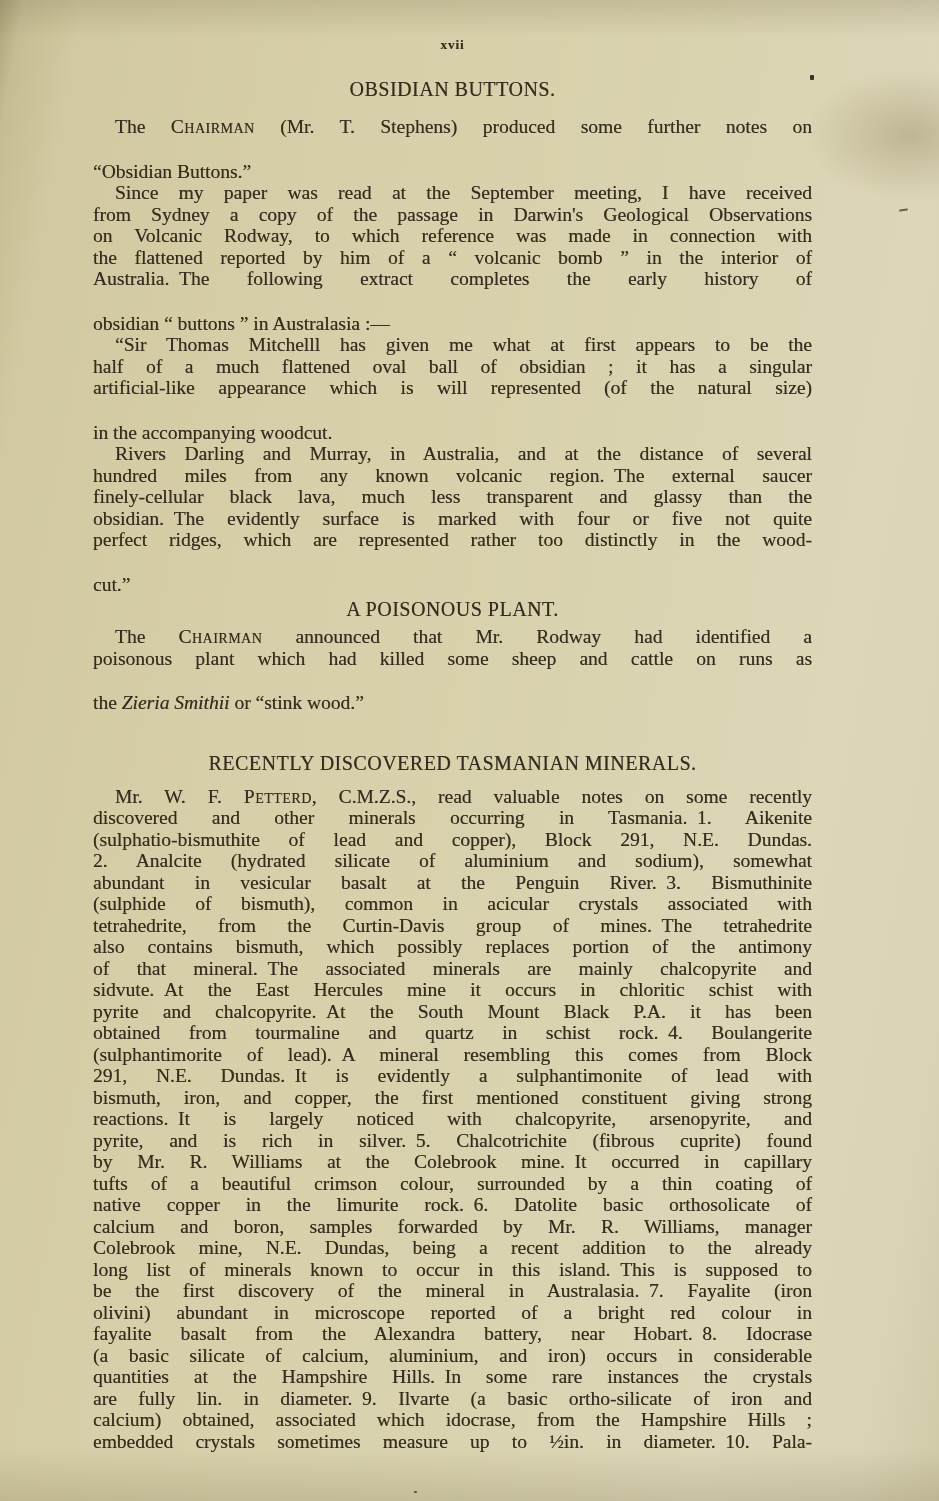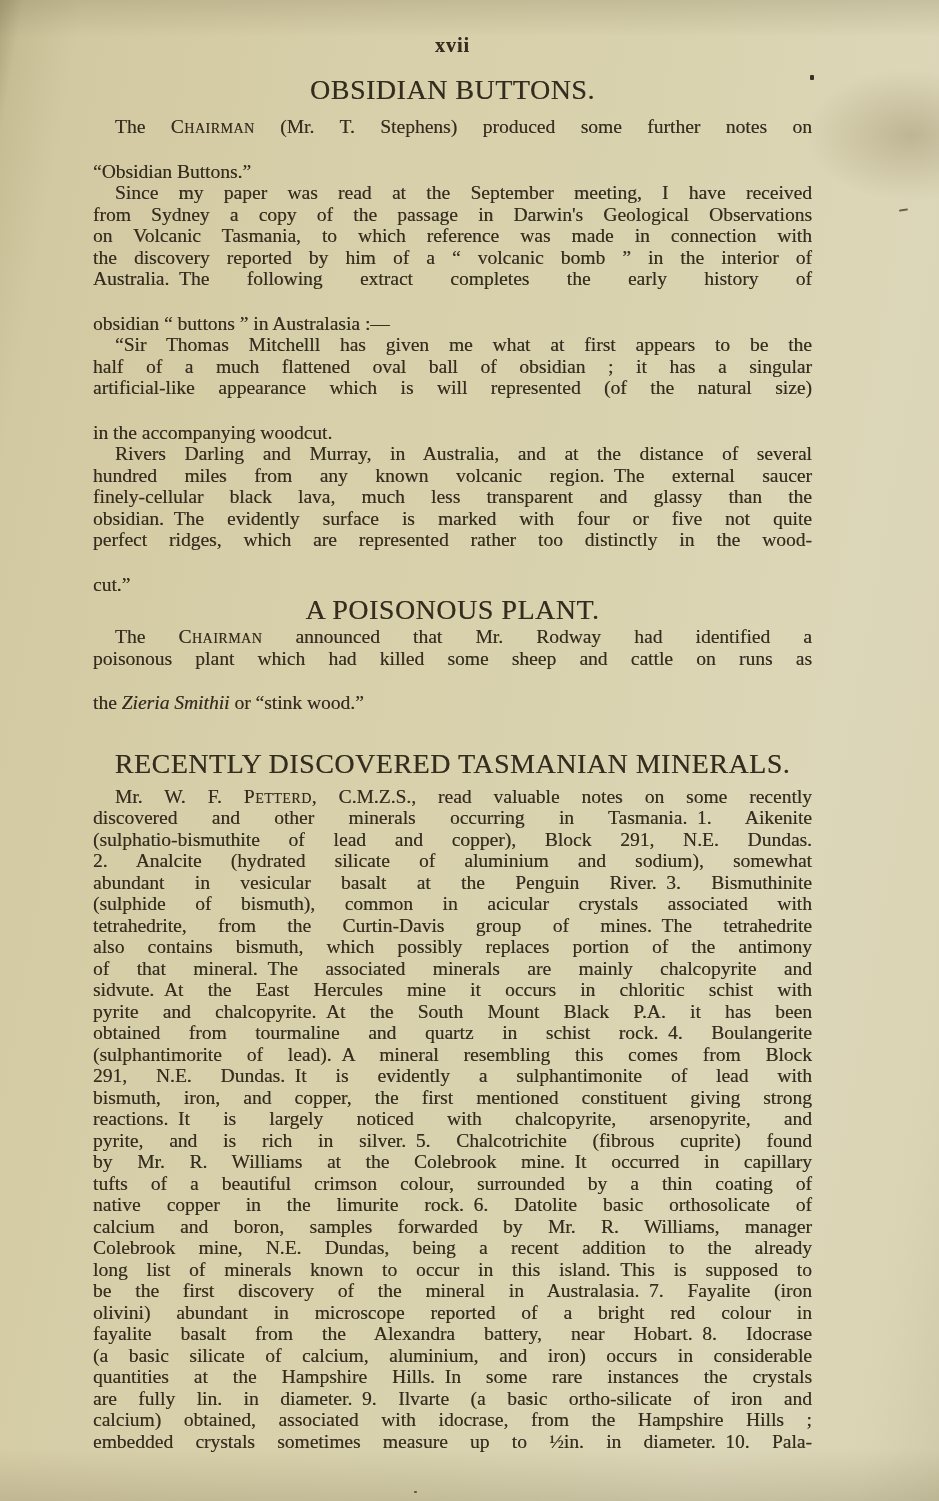--- a/index.html
+++ b/index.html
@@ -18,28 +18,28 @@
   }
   .content {
     position: absolute;
     left: 93px;
     top: 0;
     width: 719px;
   }
   .page-number {
     padding-top: 34px;
     line-height: 22px;
-    font-size: 20px;
+    font-size: 13px;
     font-weight: bold;
     letter-spacing: 1px;
     text-align: center;
   }
   .heading {
     margin: 0;
-    font-size: 28px;
+    font-size: 20px;
     line-height: 29px;
     font-weight: normal;
     letter-spacing: 0.5px;
     text-align: center;
     white-space: nowrap;
   }
   #h1 { margin-top: 19px; }
   #h2 { margin-top: 0px; }
   #h3 { margin-top: 35px; }
   .para { margin: 0; font-size: 19.5px; line-height: 21.5px; }
@@ -67,22 +67,22 @@
 
     <section>
       <h2 class="heading" id="h1">OBSIDIAN BUTTONS.</h2>
       <div class="para" id="p1">
           <div class="line"><span>The </span><span class="sc">Chairman</span><span> (Mr. T. Stephens) produced some further notes on</span></div>
           <div class="line last"><span>“Obsidian Buttons.”</span></div>
         </div>
       <div class="para">
           <div class="line"><span>Since my paper was read at the September meeting, I have received</span></div>
           <div class="line"><span>from Sydney a copy of the passage in Darwin's Geological Observations</span></div>
-          <div class="line"><span>on Volcanic Tasmania, to which reference was made in connection with</span></div>
-          <div class="line"><span>the discovery reported by him of a “ volcanic bomb ” in the interior of</span></div>
+          <div class="line"><span>on Volcanic Rodway, to which reference was made in connection with</span></div>
+          <div class="line"><span>the flattened reported by him of a “ volcanic bomb ” in the interior of</span></div>
           <div class="line"><span>Australia. The following extract completes the early history of</span></div>
           <div class="line last"><span>obsidian “ buttons ” in Australasia :—</span></div>
         </div>
       <div class="para">
           <div class="line"><span>“Sir Thomas Mitchelll has given me what at first appears to be the</span></div>
           <div class="line"><span>half of a much flattened oval ball of obsidian ; it has a singular</span></div>
           <div class="line"><span>artificial-like appearance which is will represented (of the natural size)</span></div>
           <div class="line last"><span>in the accompanying woodcut.</span></div>
         </div>
       <div class="para">
@@ -129,21 +129,21 @@
           <div class="line"><span>native copper in the limurite rock. 6. Datolite basic orthosolicate of</span></div>
           <div class="line"><span>calcium and boron, samples forwarded by Mr. R. Williams, manager</span></div>
           <div class="line"><span>Colebrook mine, N.E. Dundas, being a recent addition to the already</span></div>
           <div class="line"><span>long list of minerals known to occur in this island. This is supposed to</span></div>
           <div class="line"><span>be the first discovery of the mineral in Australasia. 7. Fayalite (iron</span></div>
           <div class="line"><span>olivini) abundant in microscope reported of a bright red colour in</span></div>
           <div class="line"><span>fayalite basalt from the Alexandra battery, near Hobart. 8. Idocrase</span></div>
           <div class="line"><span>(a basic silicate of calcium, aluminium, and iron) occurs in considerable</span></div>
           <div class="line"><span>quantities at the Hampshire Hills. In some rare instances the crystals</span></div>
           <div class="line"><span>are fully lin. in diameter. 9. Ilvarte (a basic ortho-silicate of iron and</span></div>
-          <div class="line"><span>calcium) obtained, associated with idocrase, from the Hampshire Hills ;</span></div>
+          <div class="line"><span>calcium) obtained, associated which idocrase, from the Hampshire Hills ;</span></div>
           <div class="line"><span>embedded crystals sometimes measure up to ½in. in diameter. 10. Pala-</span></div>
         </div>
     </section>
 
   </div>
 
   <div class="speck" id="speck-1"></div>
   <div class="speck" id="speck-2"></div>
   <div class="speck" id="speck-3"></div>
   <div class="speck" id="speck-4"></div>

